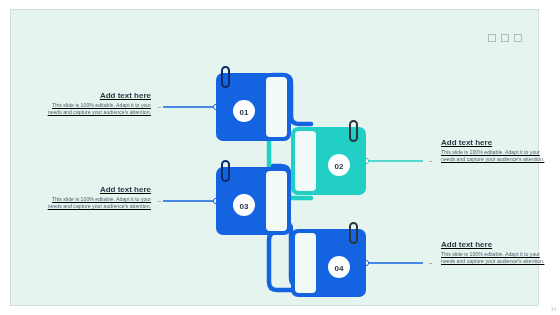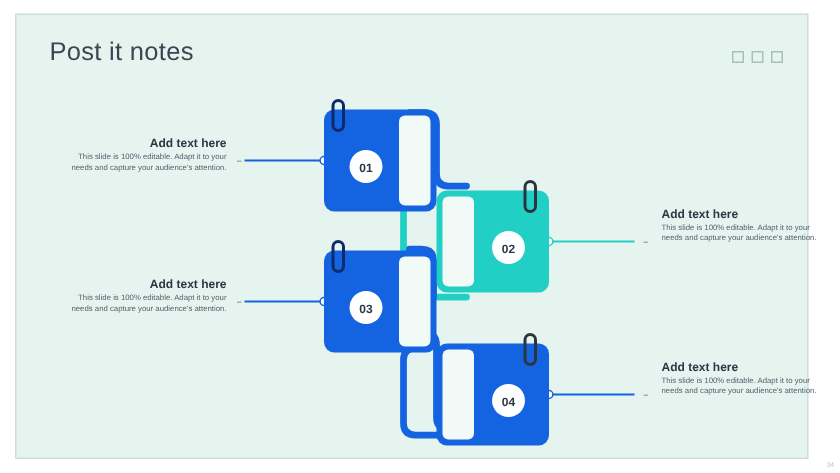--- a/index.html
+++ b/index.html
@@ -44,21 +44,21 @@
     border:1px solid #a8bfbd;
     background:transparent;
   }
   
   .diagram {
     position:absolute;
     left:0; top:0;
     width:529px; height:297px;
   }
   
-  .tblock { position:absolute; width:110px; }
+  .tblock { position:absolute; width:110px;text-decoration:underline; }
   .tblock .head {
     font-size:8px;
     font-weight:bold;
     color:#2c3845;
     line-height:11px;
     margin-bottom:1px;
   }
   .tblock .body {
     font-size:5.2px;
     color:#55606c;
@@ -90,21 +90,20 @@
     font-size:4.5px;
     color:#b9c6c5;
   }
 </style>
 </head>
 <body>
 
 <div id="slide">
   <div class="canvas">
 
-    <div class="title">Post it notes</div>
 
     <div class="sq-icons">
       <div class="sq"></div>
       <div class="sq"></div>
       <div class="sq"></div>
     </div>
 
     <svg class="diagram" viewBox="0 0 529 297">
 
       <path d="M 262 65 L 272 65 Q 280 65 280 73 L 280 106 Q 280 114 288 114 L 300 114" fill="none" stroke="#1463e0" stroke-width="4.5" stroke-linecap="round"></path>

